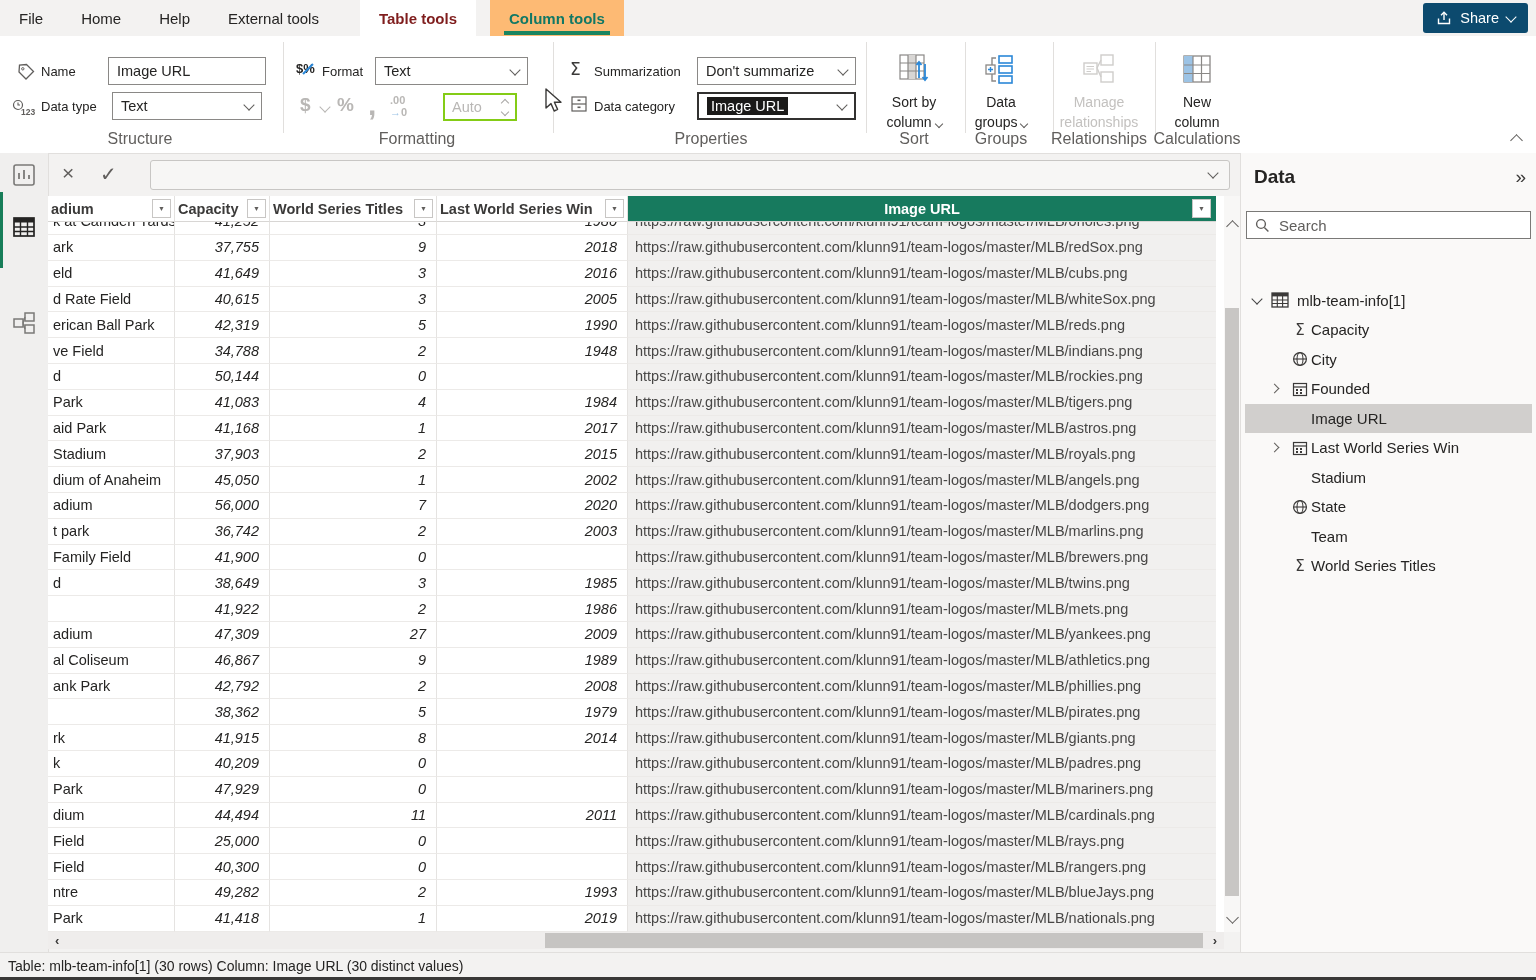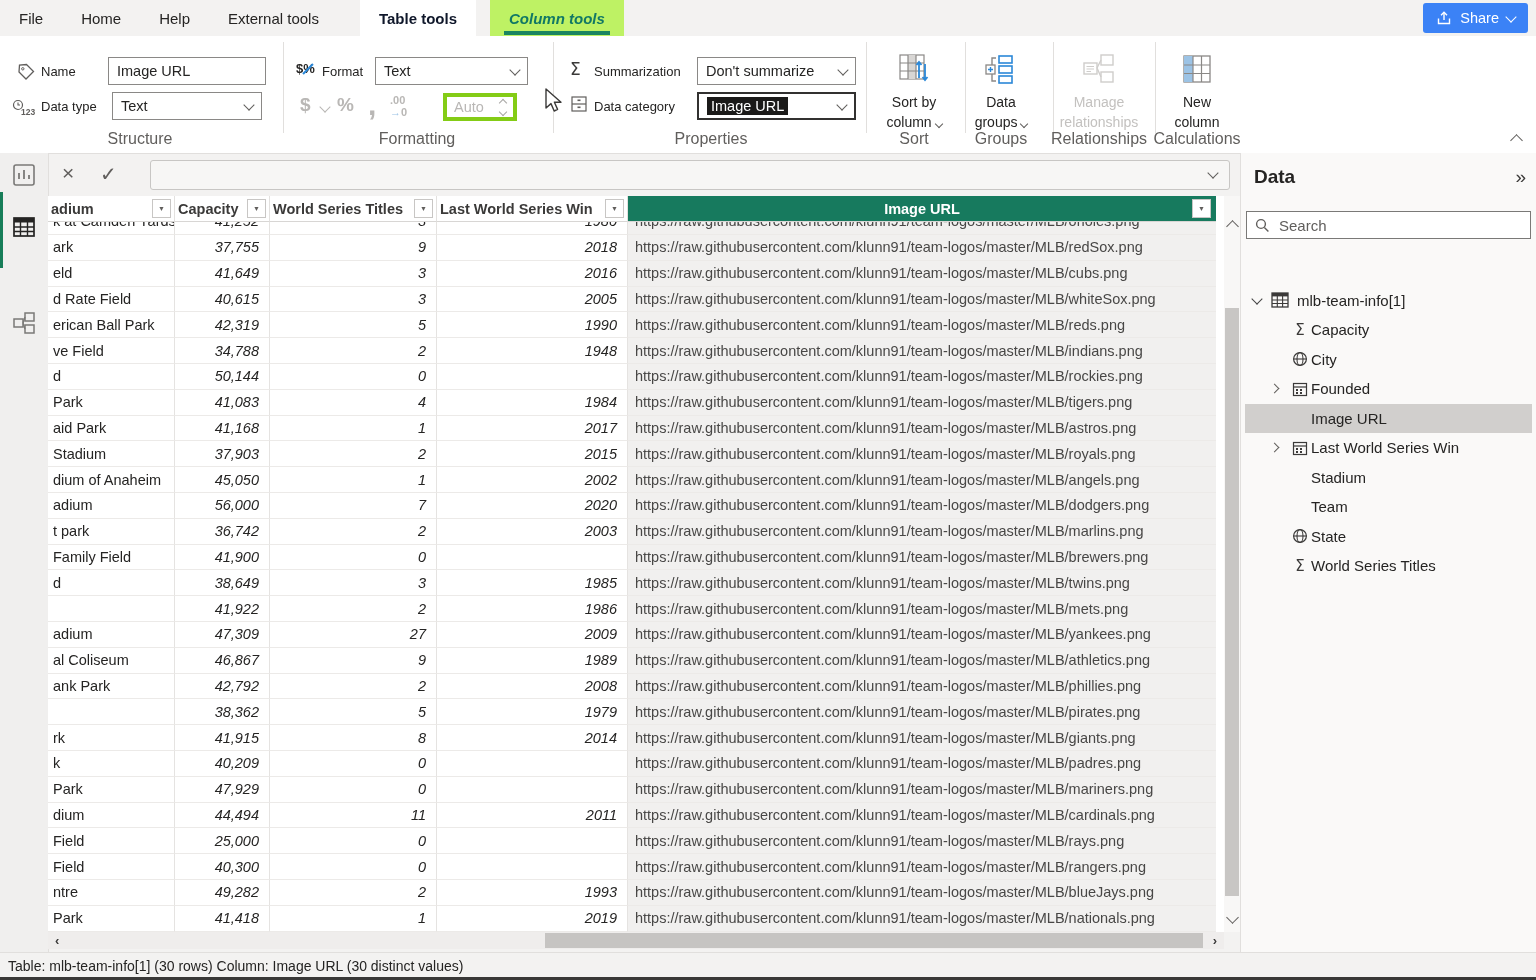--- a/index.html
+++ b/index.html
@@ -1,41 +1,41 @@
 <!DOCTYPE html>
 <html><head>
 <meta charset="utf-8">
 <style>
   html,body{margin:0;padding:0;background:#d8d8d8;}
   #app{position:relative;width:1536px;height:980px;background:#f3f2f1;overflow:hidden;
        font-family:"Liberation Sans","DejaVu Sans",sans-serif;color:#252423;-webkit-font-smoothing:antialiased;}
   
   .tabbar{position:absolute;top:0;left:0;right:0;height:36px;display:flex;align-items:stretch;background:#f3f2f1;}
   .tab{padding:0 19px;display:flex;align-items:center;font-size:15px;color:#252423;position:relative;white-space:nowrap;}
-  .tab.ctx{background:#fff;color:#0f172a;font-weight:600;margin-left:22px;}
-  .tab.ctx2{background:#bef264;color:#117865;font-weight:600;margin-left:14px;font-style:italic;}
+  .tab.ctx{background:#fff;color:#7f1d1d;font-weight:600;margin-left:22px;}
+  .tab.ctx2{background:#fdba74;color:#117865;font-weight:600;margin-left:14px;}
   .tab.active::after{content:"";position:absolute;left:14px;right:14px;bottom:1px;height:4px;background:#1a8560;}
-  .share-btn{position:absolute;right:8px;top:3px;height:30px;background:#3b82f6;border-radius:3px;color:#fff;
+  .share-btn{position:absolute;right:8px;top:3px;height:30px;background:#0c4a6e;border-radius:3px;color:#fff;
              display:flex;align-items:center;gap:8px;padding:0 13px;font-size:14.5px;}
   .share-chev{width:7px;height:7px;border-right:1.6px solid #fff;border-bottom:1.6px solid #fff;transform:rotate(45deg);margin-top:-3px;}
   
   .ribbon{position:absolute;top:36px;left:0;right:0;height:117px;background:#fff;border-bottom:1px solid #e1dfdd;}
   .rdiv{position:absolute;top:6px;bottom:20px;width:1px;background:#e1dfdd;}
   .grp{position:absolute;bottom:5px;font-size:16px;color:#605e5c;transform:translateX(-50%);white-space:nowrap;}
   .rlabel{position:absolute;height:30px;display:flex;align-items:center;font-size:13px;color:#252423;white-space:nowrap;}
   .fld{position:absolute;height:28px;border:1px solid #8a8886;background:#fff;font-size:14.5px;display:flex;align-items:center;
        padding:0 8px;color:#252423;box-sizing:border-box;white-space:nowrap;}
   .fld .cdown{margin-left:auto;}
   .cdown{width:7px;height:7px;border-right:1.4px solid #605e5c;border-bottom:1.4px solid #605e5c;transform:rotate(45deg);margin-top:-3px;flex:none;}
   .cup{width:8px;height:8px;border-right:1.6px solid #605e5c;border-bottom:1.6px solid #605e5c;transform:rotate(-135deg);}
   .hl-black{background:#1b1a19;color:#fff;padding:1px 4px;}
   .bigbtn-label{position:absolute;width:110px;text-align:center;font-size:14px;color:#252423;line-height:20px;transform:translateX(-50%);}
   .bigbtn-label.dis{color:#c3c1bf;}
   .fmt-ico{position:absolute;color:#b9b7b5;font-size:19px;font-weight:600;}
-  .spin{position:absolute;height:28px;width:74px;border:4px solid #84cc16;background:#fff;display:flex;align-items:center;
+  .spin{position:absolute;height:28px;width:74px;border:2px solid #84cc16;background:#fff;display:flex;align-items:center;
         padding:0 7px;font-size:14.5px;color:#b9b7b5;box-sizing:border-box;}
   .spin .arrows{margin-left:auto;display:flex;flex-direction:column;gap:3px;}
   .spin .arrows i{width:5px;height:5px;border-right:1.2px solid #a8a6a4;border-bottom:1.2px solid #a8a6a4;display:block;}
   .spin .arrows i.u{transform:rotate(-135deg);} .spin .arrows i.d{transform:rotate(45deg);}
   
   .sidebar{position:absolute;left:0;top:153px;width:48px;bottom:28px;background:#f0efee;border-right:1px solid #e1dfdd;}
   .side-ico{position:absolute;left:12px;width:24px;height:24px;}
   .active-bar{position:absolute;left:0;top:39px;width:3px;height:76px;background:#177d58;}
   .fbar-x{position:absolute;left:62px;top:161px;font-size:21px;color:#605e5c;}
   .fbar-check{position:absolute;left:100px;top:162px;font-size:20px;color:#605e5c;}
@@ -557,33 +557,33 @@
                 <rect x="4" y="11" width="2" height="2" fill="#3b3a39"></rect>
                 <rect x="8" y="11" width="2" height="2" fill="#3b3a39"></rect>
               </svg>
             </span>
             <span class="flabel">Last World Series Win</span>
           </div>
           <div class="frow">
             <span class="flabel">Stadium</span>
           </div>
           <div class="frow">
-            <span class="flabel">Team</span>
-          </div>
-          <div class="frow">
             <span class="ficon">
               <svg width="16" height="16" viewBox="0 0 16 16">
                 <circle cx="8" cy="8" r="6.4" fill="none" stroke="#3b3a39" stroke-width="1.2"></circle>
                 <ellipse cx="8" cy="8" rx="3" ry="6.4" fill="none" stroke="#3b3a39" stroke-width="1.1"></ellipse>
                 <path d="M1.6 8 H14.4" stroke="#3b3a39" stroke-width="1.1"></path>
               </svg>
             </span>
             <span class="flabel">State</span>
           </div>
           <div class="frow">
+            <span class="flabel">Team</span>
+          </div>
+          <div class="frow">
             <span class="ficon">
               <span class="fi-sigma">Σ</span>
             </span>
             <span class="flabel">World Series Titles</span>
           </div>
         </div>
     </div>
   </div>
 
   <div class="statusbar">

